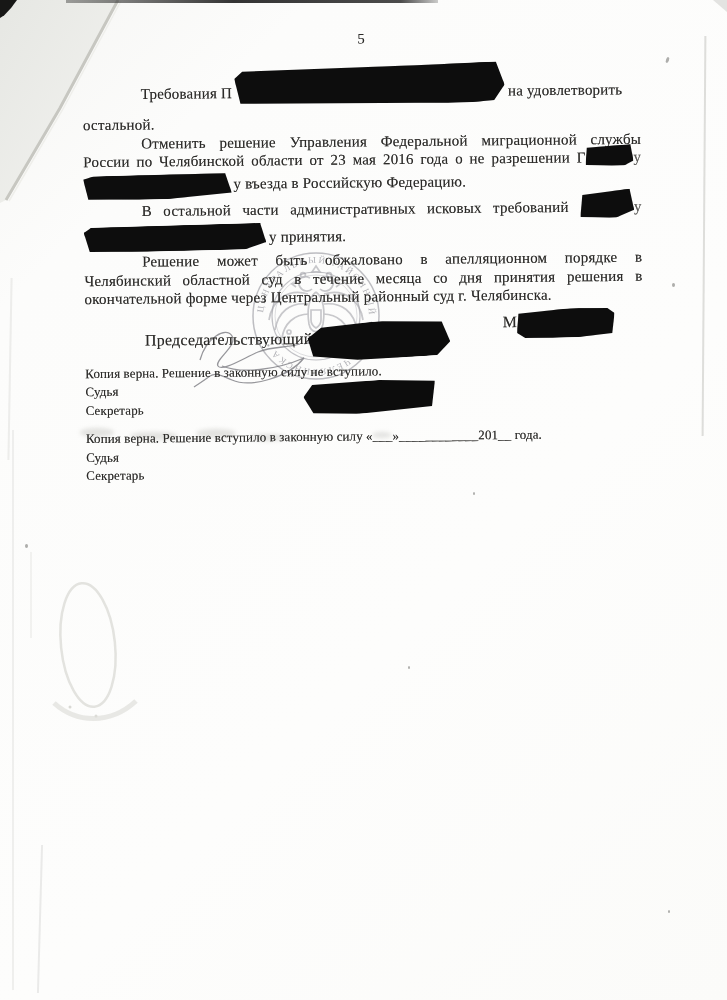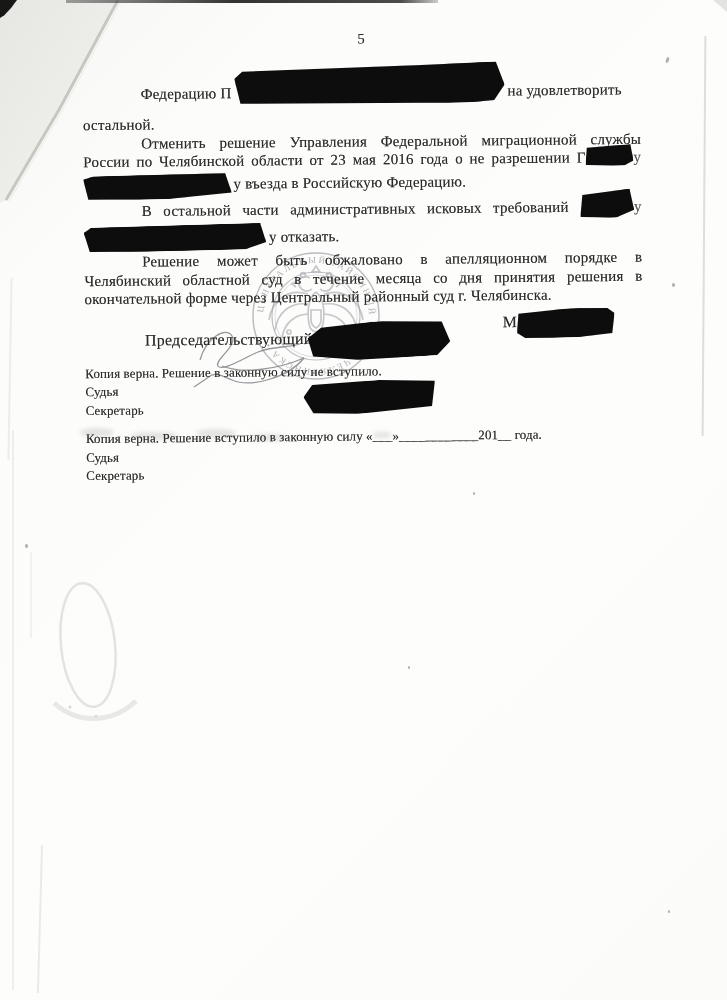--- a/index.html
+++ b/index.html
@@ -157,29 +157,29 @@
       <path d="M30,58 C50,66 84,62 112,50 C96,70 58,80 40,72 C30,68 24,64 18,68"></path>
       <path d="M112,36 C124,32 134,34 142,30"></path>
       <path d="M18,68 C10,74 6,76 2,79"></path>
     </g>
   </svg>
 
   <div class="content">
     <div class="pageno">5</div>
 
     <div class="bodyblock">
-      <div class="ln ind"><span>Федерацию П</span><span class="rx r1"></span><span>на удовлетворить</span></div>
+      <div class="ln ind"><span>Требования П</span><span class="rx r1"></span><span>на удовлетворить</span></div>
       <div class="ln"><span>остальной.</span></div>
 
       <div class="ln ind jl"><span>Отменить решение Управления Федеральной миграционной службы</span></div>
       <div class="ln jl"><span>России по Челябинской области от 23 мая 2016 года о не разрешении Г</span><span class="rx r2"></span><span class="faint">у</span></div>
       <div class="ln"><span class="rx r3"></span><span>у въезда в Российскую Федерацию.</span></div>
 
       <div class="ln ind jl"><span>В остальной части административных исковых требований</span> <span class="rx r4"></span><span class="faint">у</span></div>
-      <div class="ln"><span class="rx r5"></span><span>у отказать.</span></div>
+      <div class="ln"><span class="rx r5"></span><span>у принятия.</span></div>
 
       <div class="ln ind jl"><span>Решение может быть обжаловано в апелляционном порядке в</span></div>
       <div class="ln jl"><span>Челябинский областной суд в течение месяца со дня принятия решения в</span></div>
       <div class="ln"><span>окончательной форме через Центральный районный суд г. Челябинска.</span></div>
     </div>
 
     <div class="sigrow">
       <span class="sig-label">Председательствующий</span>
       <span class="sig-pp">п/п</span>
       <span class="sig-name"><span>М</span><span class="rx r6"></span></span>

